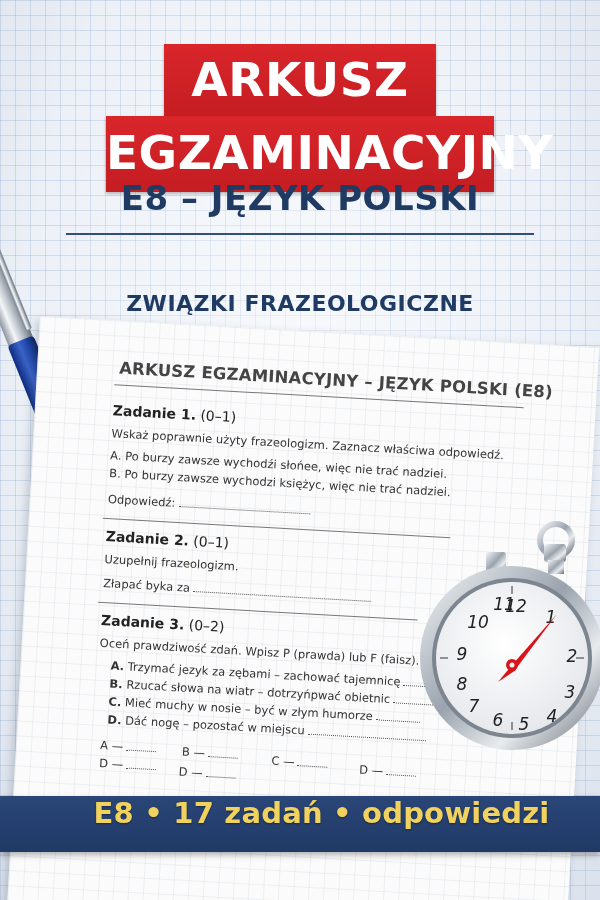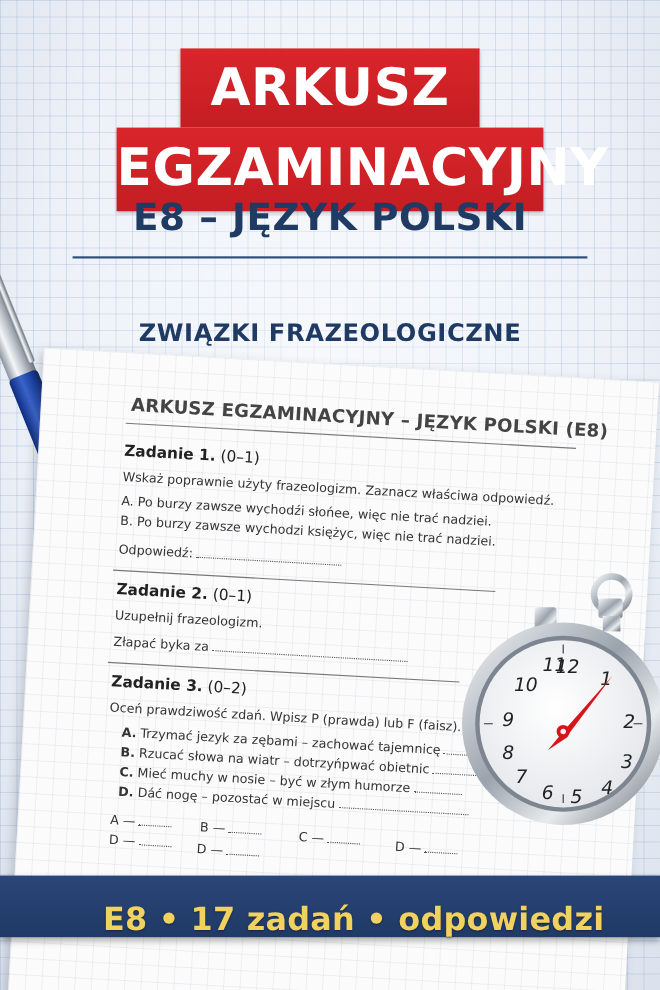--- a/index.html
+++ b/index.html
@@ -65,21 +65,21 @@
   .task-h { position: absolute; font-size: 14px; color: #222; }
   .task-h b { font-weight: bold; }
   .line { position: absolute; font-size: 11.5px; color: #333; white-space: nowrap; }
   .dots { display: inline-block; border-bottom: 1px dotted #555; height: 10px; vertical-align: baseline; margin-left: 3px; }
   .pen { position: absolute; left: 0; top: 225px; }
   .stopwatch { position: absolute; left: 412px; top: 520px; }
   .bottom-bar {
     position: absolute; left: 0; top: 796px; width: 600px; height: 56px;
     background: linear-gradient(180deg, #2a4678 0%, #203a66 100%);
     box-shadow: 0 3px 6px rgba(0,0,0,0.3);
-    display: flex; align-items: flex-end; justify-content: center; padding-left: 43px;
+    display: flex; align-items: flex-start; justify-content: center; padding-left: 43px;
   }
   .bottom-text {
     color: #f2d25e; font-weight: bold; font-size: 29px; letter-spacing: 0.2px;
     text-shadow: 0 1px 2px rgba(0,0,0,0.4);
   }
 </style>
 </head>
 <body>
 
 <div class="vignette"></div>

